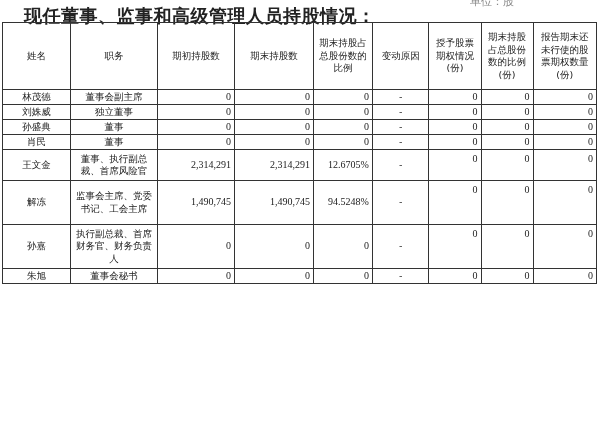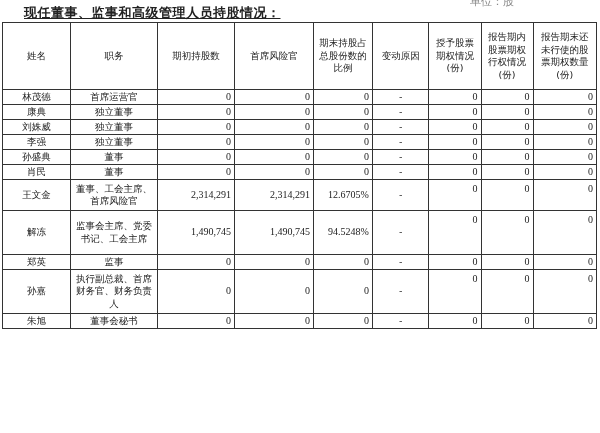--- a/index.html
+++ b/index.html
@@ -1,20 +1,20 @@
 <!DOCTYPE html>
 <html><head>
 <meta charset="utf-8">
 <style>
   html, body { margin: 0; padding: 0; background: #ffffff; }
   body { width: 600px; height: 433px; position: relative; overflow: hidden;
          font-family: "DejaVu Serif", "Liberation Serif", serif; color: #222; }
   .unit { position: absolute; left: 470px; top: -6px; font-size: 11px; color: #888; }
-  .title { position: absolute; left: 24px; top: 4px; font-size: 13px; font-weight: bold; color: #222;
-           font-family: "DejaVu Sans", "Liberation Sans", sans-serif; letter-spacing: 0.5px; text-decoration: underline; }
+  .title { position: absolute; left: 24px; top: 4px; font-size: 18px; font-weight: bold; color: #222;
+           font-family: "DejaVu Sans", "Liberation Sans", sans-serif; letter-spacing: 0.5px; }
   table { position: absolute; left: 2px; top: 22px; border-collapse: collapse; table-layout: fixed;
           width: 595px; font-size: 9.5px; }
   td, th { border: 1px solid #333; padding: 0 3px; line-height: 12.5px; overflow: hidden; }
   th { font-weight: normal; text-align: center; height: 66px; font-family: "DejaVu Sans", "Liberation Sans", sans-serif; font-size: 9.5px; }
   td.c { text-align: center; font-family: "DejaVu Sans", "Liberation Sans", sans-serif; }
   td.r { text-align: right; font-family: "Liberation Serif", "DejaVu Serif", serif; font-size: 10px; }
   td.opt { vertical-align: top; padding-top: 3px; }
   tr.single td { height: 14px; }
   tr.double td { height: 27px; }
   tr.triple td { height: 40px; }
@@ -35,64 +35,42 @@
       <col style="width:50px">
       <col style="width:46px">
       <col style="width:46px">
       <col style="width:56px">
   </colgroup>
   <thead>
     <tr>
       <th>姓名</th>
       <th>职务</th>
       <th>期初持股数</th>
-      <th>首席风险官</th>
+      <th>期末持股数</th>
       <th>期末持股占总股份数的比例</th>
       <th>变动原因</th>
       <th>授予股票期权情况(份)</th>
-      <th>报告期内股票期权行权情况(份)</th>
+      <th>期末持股占总股份数的比例(份)</th>
       <th>报告期末还未行使的股票期权数量(份)</th>
     </tr>
   </thead>
   <tbody id="tbody">
       <tr class="single">
         <td class="c">林茂德</td>
-        <td class="c">首席运营官</td>
-        <td class="r">0</td>
-        <td class="r">0</td>
-        <td class="r">0</td>
-        <td class="c">-</td>
-        <td class="r">0</td>
-        <td class="r">0</td>
-        <td class="r">0</td>
-      </tr>
-      <tr class="single">
-        <td class="c">康典</td>
-        <td class="c">独立董事</td>
+        <td class="c">董事会副主席</td>
         <td class="r">0</td>
         <td class="r">0</td>
         <td class="r">0</td>
         <td class="c">-</td>
         <td class="r">0</td>
         <td class="r">0</td>
         <td class="r">0</td>
       </tr>
       <tr class="single">
         <td class="c">刘姝威</td>
-        <td class="c">独立董事</td>
-        <td class="r">0</td>
-        <td class="r">0</td>
-        <td class="r">0</td>
-        <td class="c">-</td>
-        <td class="r">0</td>
-        <td class="r">0</td>
-        <td class="r">0</td>
-      </tr>
-      <tr class="single">
-        <td class="c">李强</td>
         <td class="c">独立董事</td>
         <td class="r">0</td>
         <td class="r">0</td>
         <td class="r">0</td>
         <td class="c">-</td>
         <td class="r">0</td>
         <td class="r">0</td>
         <td class="r">0</td>
       </tr>
       <tr class="single">
@@ -112,50 +90,39 @@
         <td class="r">0</td>
         <td class="r">0</td>
         <td class="r">0</td>
         <td class="c">-</td>
         <td class="r">0</td>
         <td class="r">0</td>
         <td class="r">0</td>
       </tr>
       <tr class="double">
         <td class="c">王文金</td>
-        <td class="c">董事、工会主席、首席风险官</td>
+        <td class="c">董事、执行副总裁、首席风险官</td>
         <td class="r">2,314,291</td>
         <td class="r">2,314,291</td>
         <td class="r">12.6705%</td>
         <td class="c">-</td>
         <td class="r opt">0</td>
         <td class="r opt">0</td>
         <td class="r opt">0</td>
       </tr>
       <tr class="triple">
         <td class="c">解冻</td>
         <td class="c">监事会主席、党委书记、工会主席</td>
         <td class="r">1,490,745</td>
         <td class="r">1,490,745</td>
         <td class="r">94.5248%</td>
         <td class="c">-</td>
         <td class="r opt">0</td>
         <td class="r opt">0</td>
         <td class="r opt">0</td>
-      </tr>
-      <tr class="single">
-        <td class="c">郑英</td>
-        <td class="c">监事</td>
-        <td class="r">0</td>
-        <td class="r">0</td>
-        <td class="r">0</td>
-        <td class="c">-</td>
-        <td class="r">0</td>
-        <td class="r">0</td>
-        <td class="r">0</td>
       </tr>
       <tr class="triple">
         <td class="c">孙嘉</td>
         <td class="c">执行副总裁、首席财务官、财务负责人</td>
         <td class="r">0</td>
         <td class="r">0</td>
         <td class="r">0</td>
         <td class="c">-</td>
         <td class="r opt">0</td>
         <td class="r opt">0</td>

